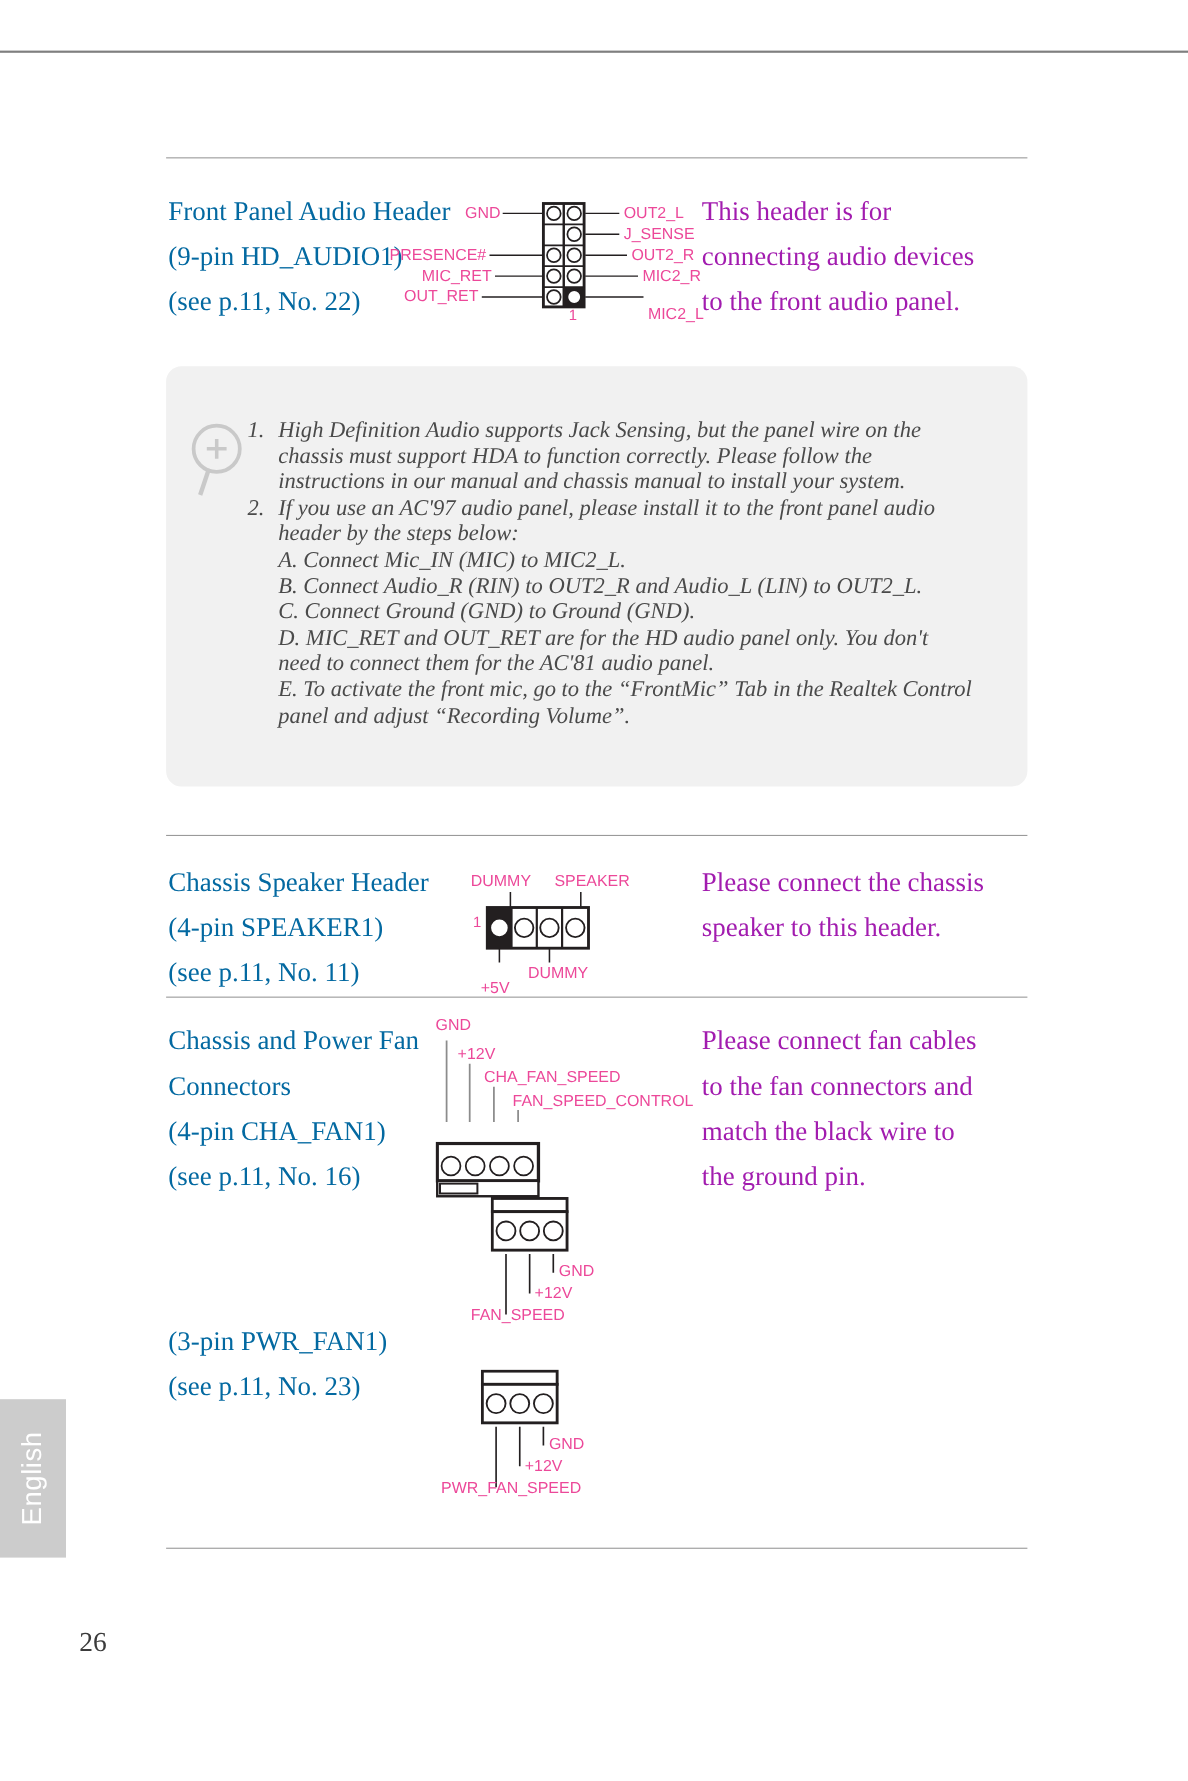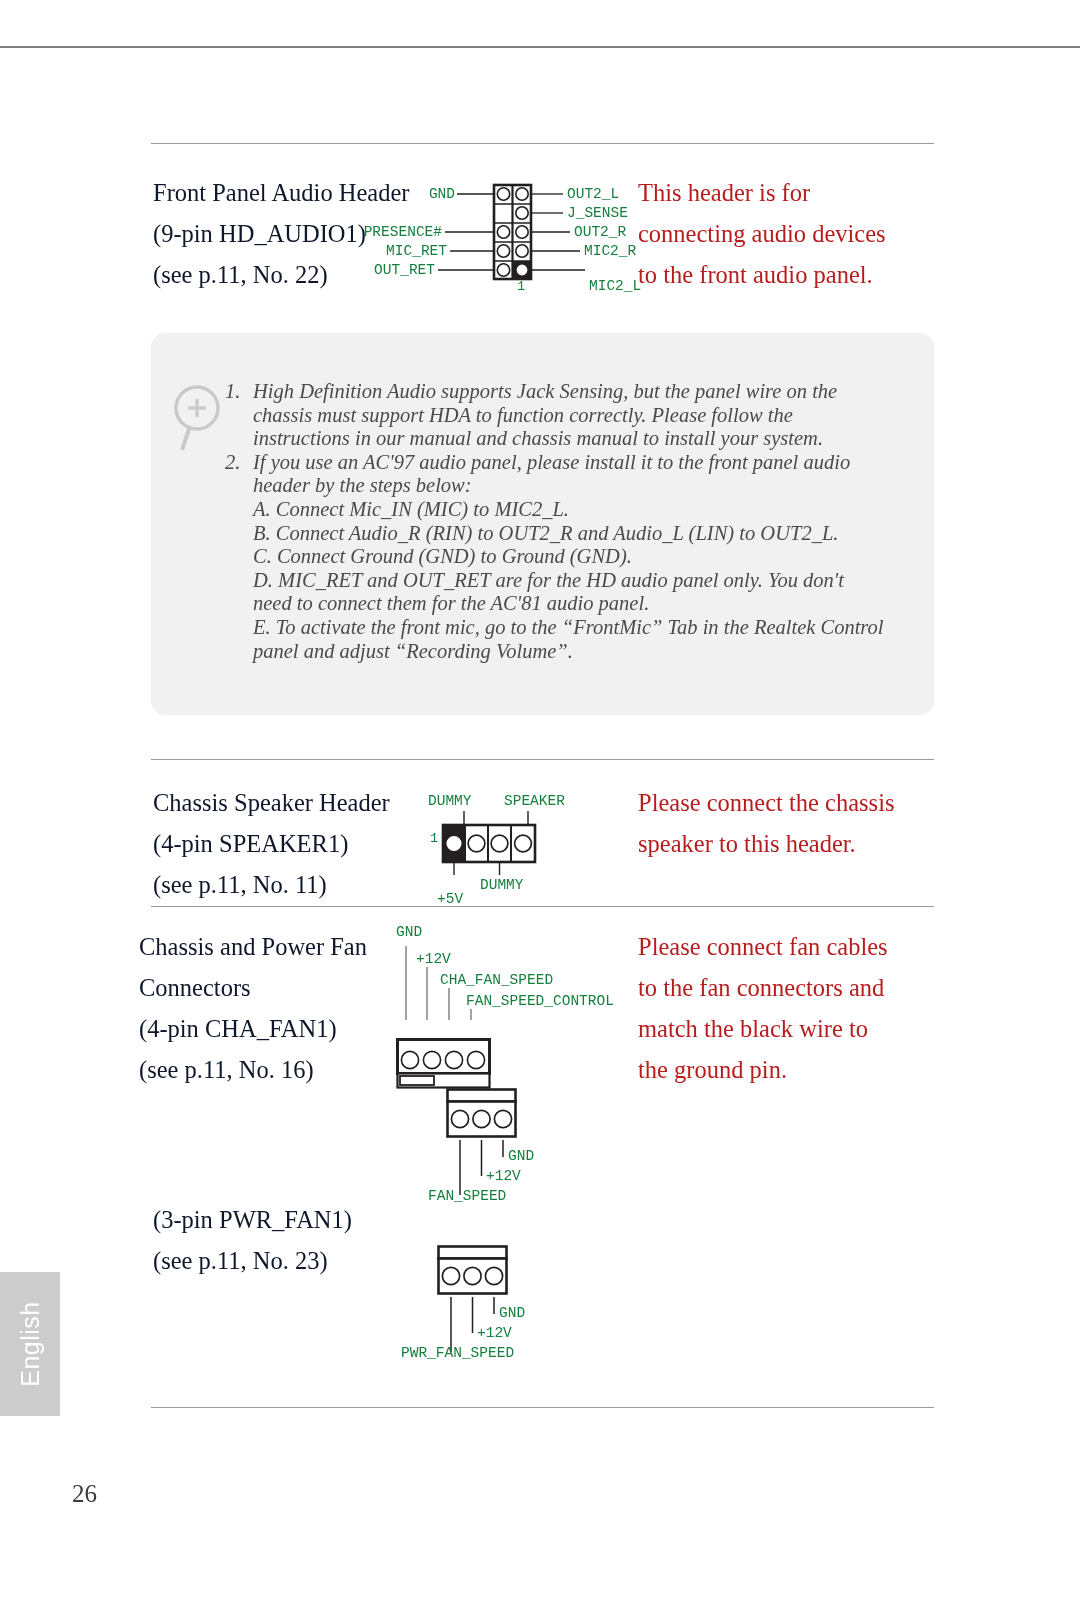--- a/index.html
+++ b/index.html
@@ -28,25 +28,25 @@
   }
   .page-number{
     position:absolute; left:72px; top:1480px;
     font-size:25px; color:#3b3b3b;
   }
   .content{ position:absolute; left:0; top:0; width:1080px; height:1619px; }
   .hrule{ position:absolute; left:151px; width:783px; height:1px; background:#9a9a9a; }
 
   .sec-left{
     position:absolute; width:300px;
-    font-size:24.5px; line-height:41px; color:#0f172a;
+    font-size:24.5px; line-height:41px; color:#0369a1;
   }
   .sec-right{
     position:absolute; width:300px;
-    font-size:24.5px; line-height:41px; color:#b91c1c;
+    font-size:24.5px; line-height:41px; color:#a21caf;
   }
   .sec-left div, .sec-right div{ white-space:nowrap; }
 
   
   .notebox{
     position:absolute; left:151px; top:333px;
     width:783px; height:382px;
     background:#f1f1f1; border-radius:14px;
   }
   .note-icon{ position:absolute; left:170px; top:382px; width:60px; height:72px; }
@@ -54,22 +54,22 @@
     position:absolute; left:225px; top:380px; width:660px;
     font-style:italic; font-size:20.5px; line-height:23.6px; color:#4a4a4a;
   }
   .note-item{ position:relative; padding-left:28px; margin-bottom:0; }
   .note-num{ position:absolute; left:0; top:0; }
   .note-sub{ padding-left:28px; }
 
   
   .diagram{ position:absolute; }
   .dlabel{
-    font-family:Liberation Mono, monospace;
-    font-size:14.5px; color:#15803d; white-space:nowrap;
+    font-family:Liberation Sans, sans-serif;
+    font-size:14.5px; color:#ec4899; white-space:nowrap;
     position:absolute;
   }
   .dlabel.small{ font-size:13.5px; }
   svg{ display:block; }
 </style>
 </head>
 <body>
 
 <div class="page-top-rule"></div>
 
@@ -190,21 +190,21 @@
       <circle cx="79.5" cy="34.5" r="8.4" fill="#ffffff" stroke="#231f20" stroke-width="1.7"></circle>
       <circle cx="103" cy="34.5" r="8.4" fill="#ffffff" stroke="#231f20" stroke-width="1.7"></circle>
       <line x1="34" y1="53" x2="34" y2="66" stroke="#231f20" stroke-width="1.4"></line>
       <line x1="79.5" y1="53" x2="79.5" y2="66" stroke="#231f20" stroke-width="1.4"></line>
     </svg>
     <div class="dlabel small" style="left:10px; top:38px;">1</div>
     <div class="dlabel" style="left:17px; top:98px;">+5V</div>
     <div class="dlabel" style="left:60px; top:84px;">DUMMY</div>
   </div>
 
-  <div class="sec-left" style="left:139px; top:926px;">
+  <div class="sec-left" style="left:153px; top:926px;">
     <div>Chassis and Power Fan</div>
     <div>Connectors</div>
     <div>(4-pin CHA_FAN1)</div>
     <div>(see p.11, No. 16)</div>
   </div>
   <div class="sec-right" style="left:638px; top:926px;">
     <div>Please connect fan cables</div>
     <div>to the fan connectors and</div>
     <div>match the black wire to</div>
     <div>the ground pin.</div>

